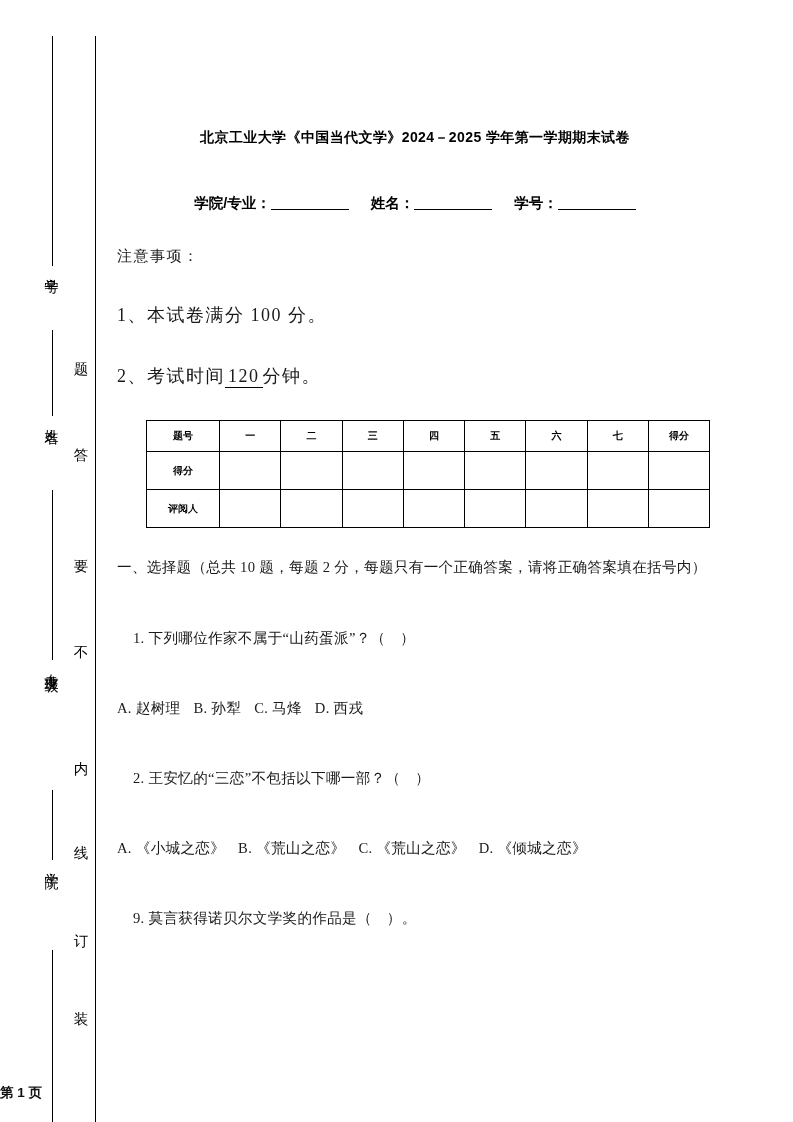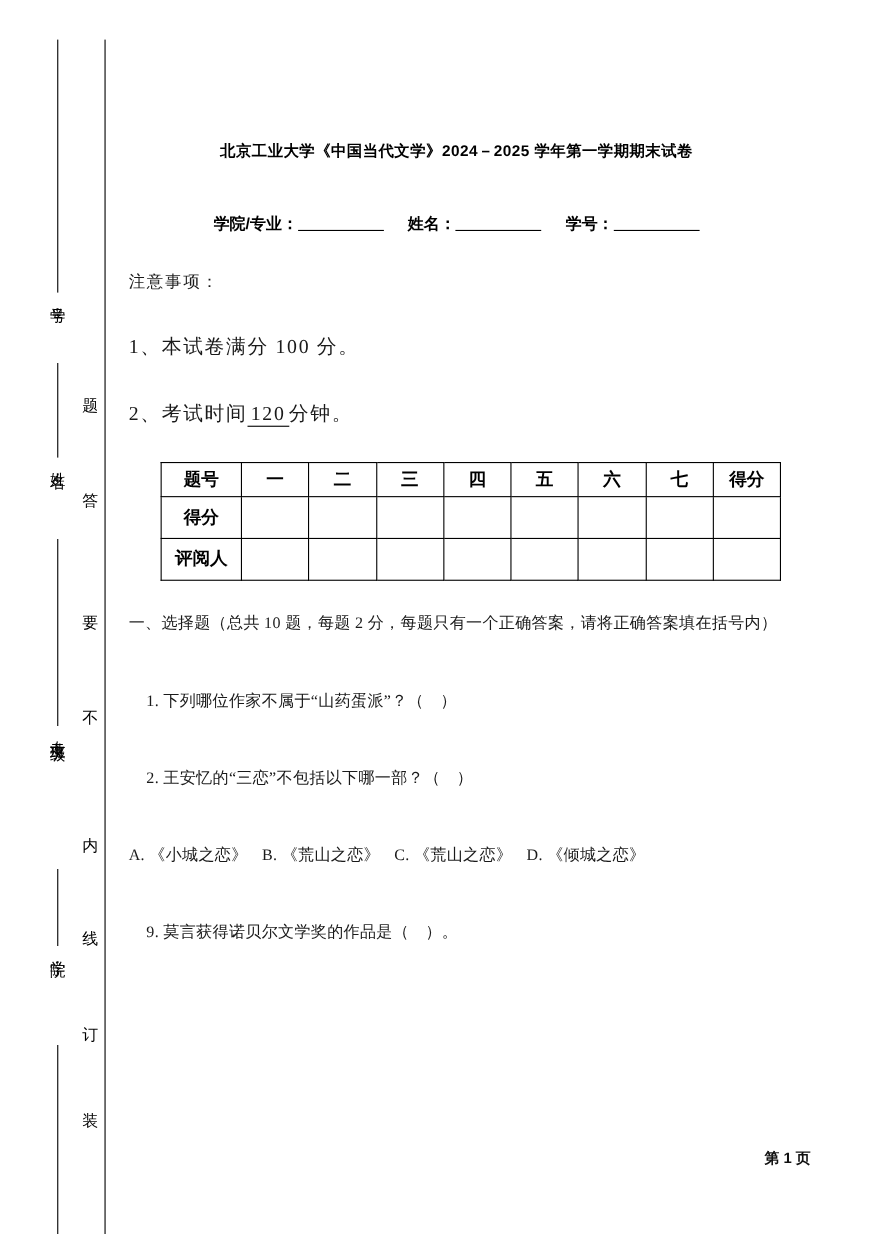--- a/index.html
+++ b/index.html
@@ -113,21 +113,21 @@
   table.score-table {
     border-collapse: collapse;
     width: 564px;
     table-layout: fixed;
   }
   table.score-table td {
     border: 1.2px solid #000;
     text-align: center;
     font-family: "Liberation Sans", "DejaVu Sans", sans-serif;
     font-weight: bold;
-    font-size: 16px;
+    font-size: 10px;
     height: 30px;
     padding: 0;
   }
   table.score-table tr.row-tall td { height: 37px; }
   table.score-table td.label-col { width: 72px; }
 
   
   .section-head {
     font-size: 14.6px;
     line-height: 35px;
@@ -152,23 +152,23 @@
     padding-top: 20px;
     letter-spacing: 0.3px;
     color: #1a1a1a;
   }
   .q-opts .opt { margin-right: 13px; white-space: nowrap; }
 
   
   .page-footer {
     position: absolute;
     left: 0;
-    top: 1044px;
+    top: 1084px;
     width: 737px;
-    text-align: right;
+    text-align: left;
     font-family: "Liberation Sans", "DejaVu Sans", sans-serif;
     font-weight: bold;
     font-size: 13.5px;
     color: #111;
   }
 </style>
 </head>
 <body>
 
 <div id="page">
@@ -245,20 +245,21 @@
           <td></td>
           <td></td>
         </tr>
       </tbody>
         </table>
     </div>
 
     <p class="section-head">一、选择题（总共 10 题，每题 2 分，每题只有一个正确答案，请将正确答案填在括号内）</p>
 
     <p class="q-stem">1. 下列哪位作家不属于“山药蛋派”？（　）</p>
+    <p class="q-opts"><span class="opt">A. 赵树理</span><span class="opt">B. 孙犁</span><span class="opt">C. 马烽</span><span class="opt">D. 西戎</span></p>
 
     <p class="q-stem">2. 王安忆的“三恋”不包括以下哪一部？（　）</p>
     <p class="q-opts"><span class="opt">A. 《小城之恋》</span><span class="opt">B. 《荒山之恋》</span><span class="opt">C. 《荒山之恋》</span><span class="opt">D. 《倾城之恋》</span></p>
 
     <p class="q-stem">9. 莫言获得诺贝尔文学奖的作品是（　）。</p>
   </div>
 
   <div class="page-footer">第 1 页</div>
 </div>
 

